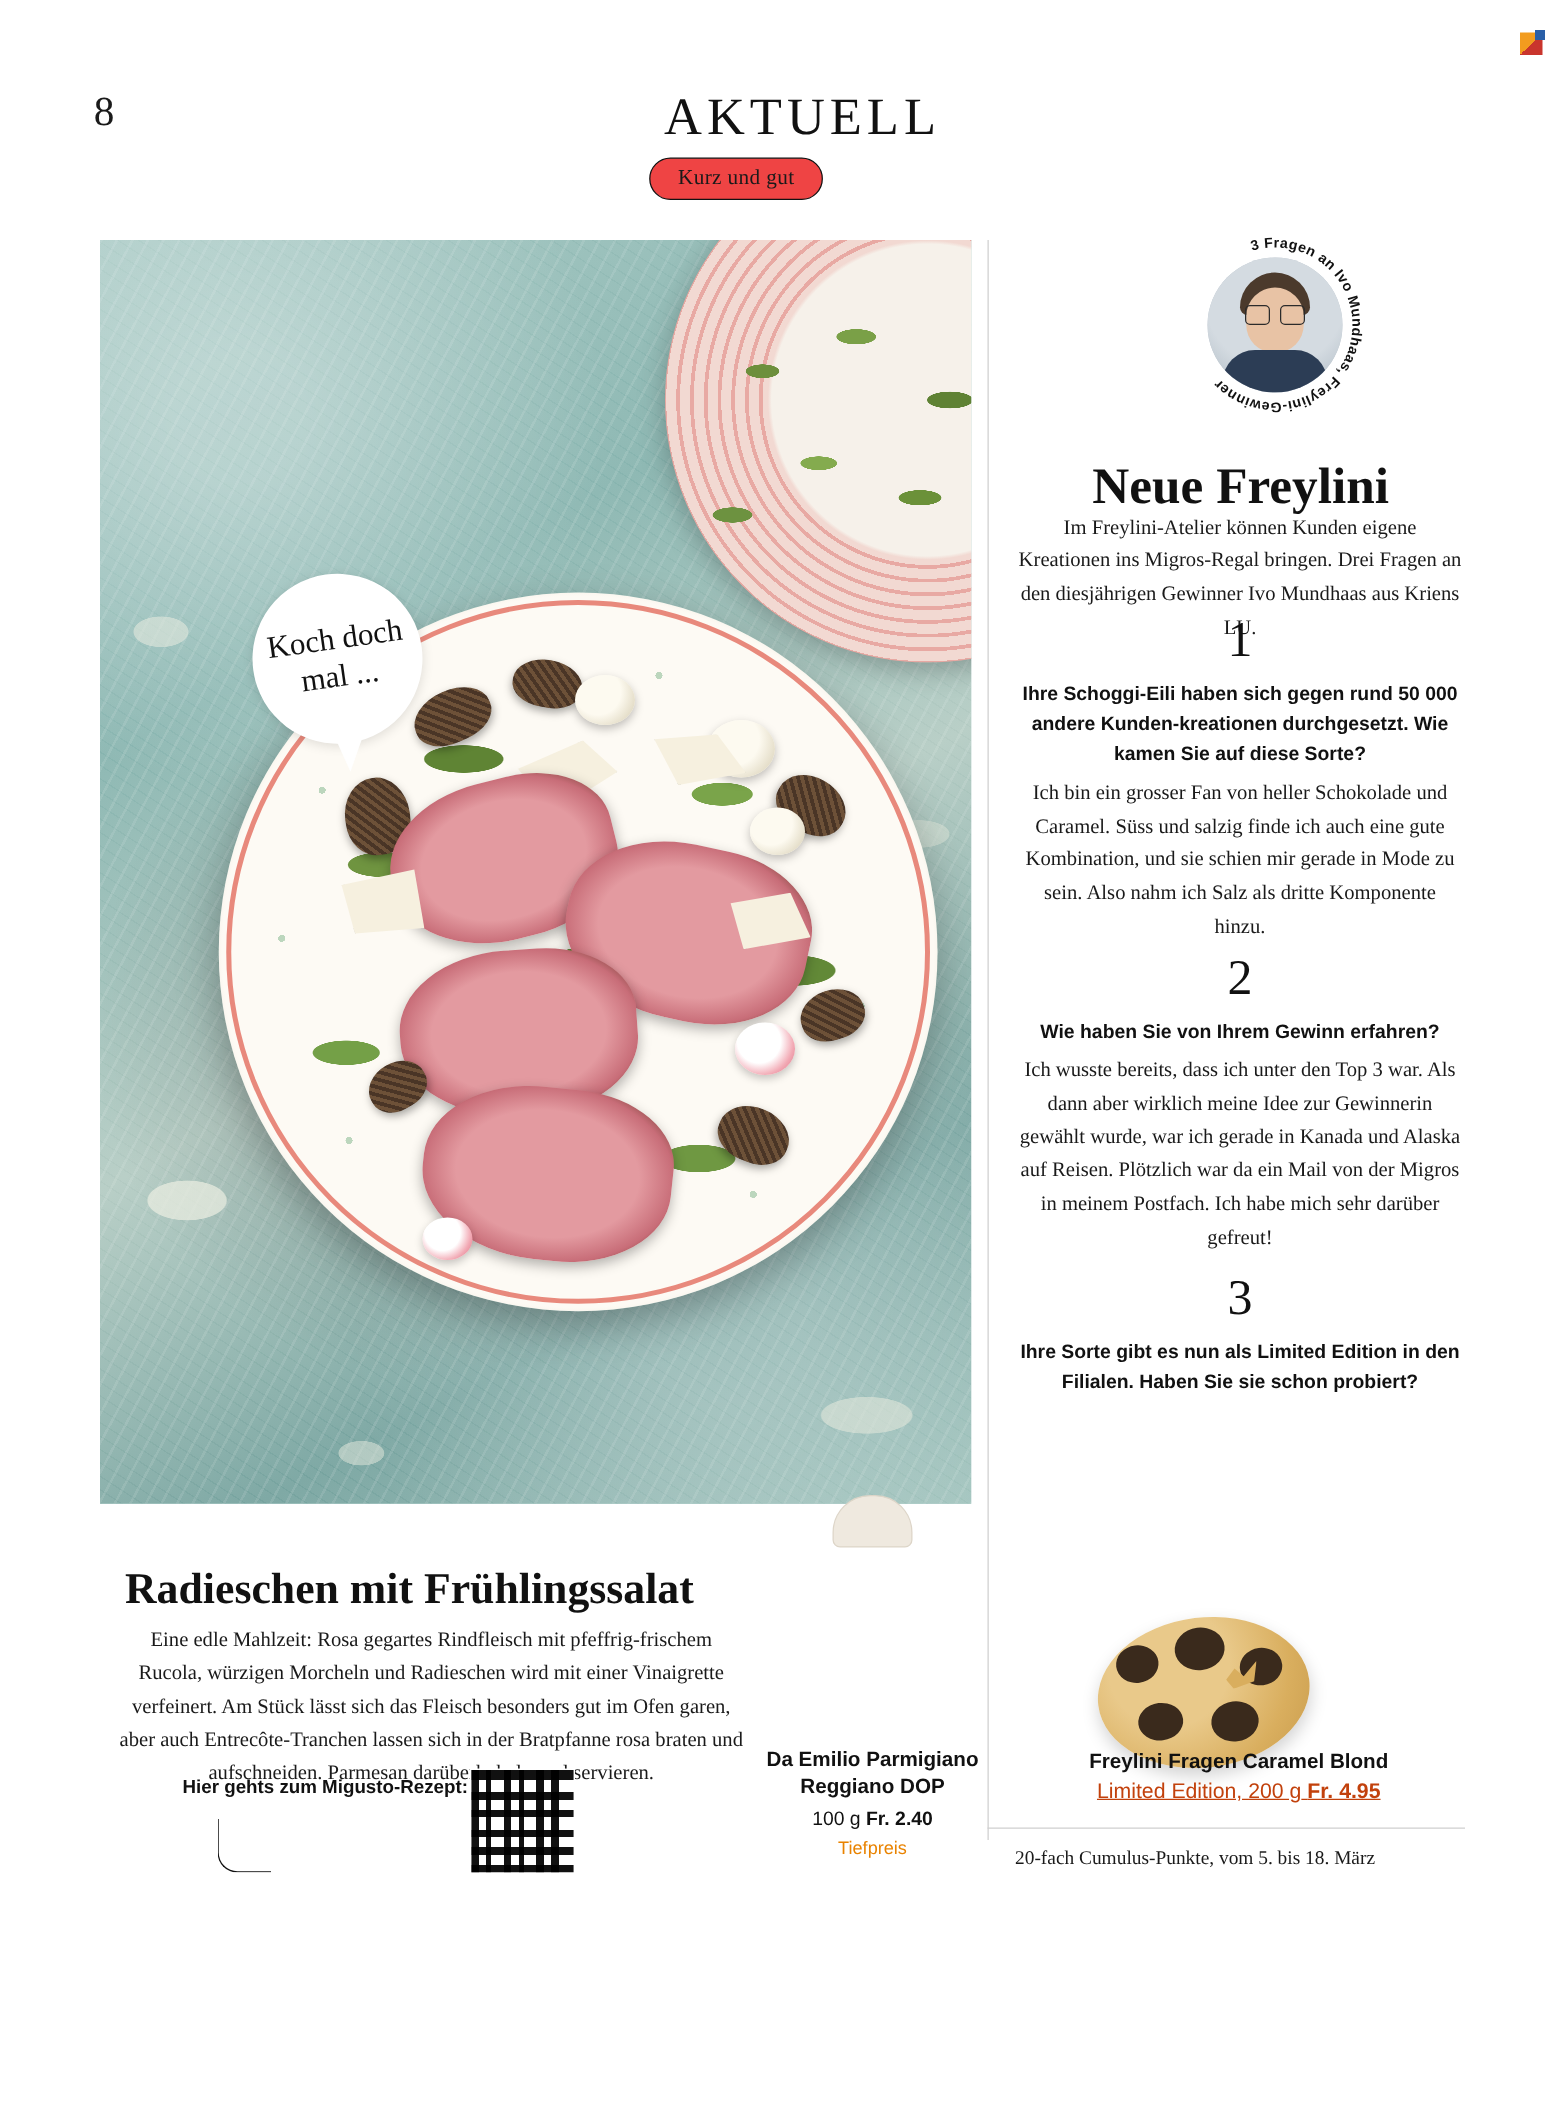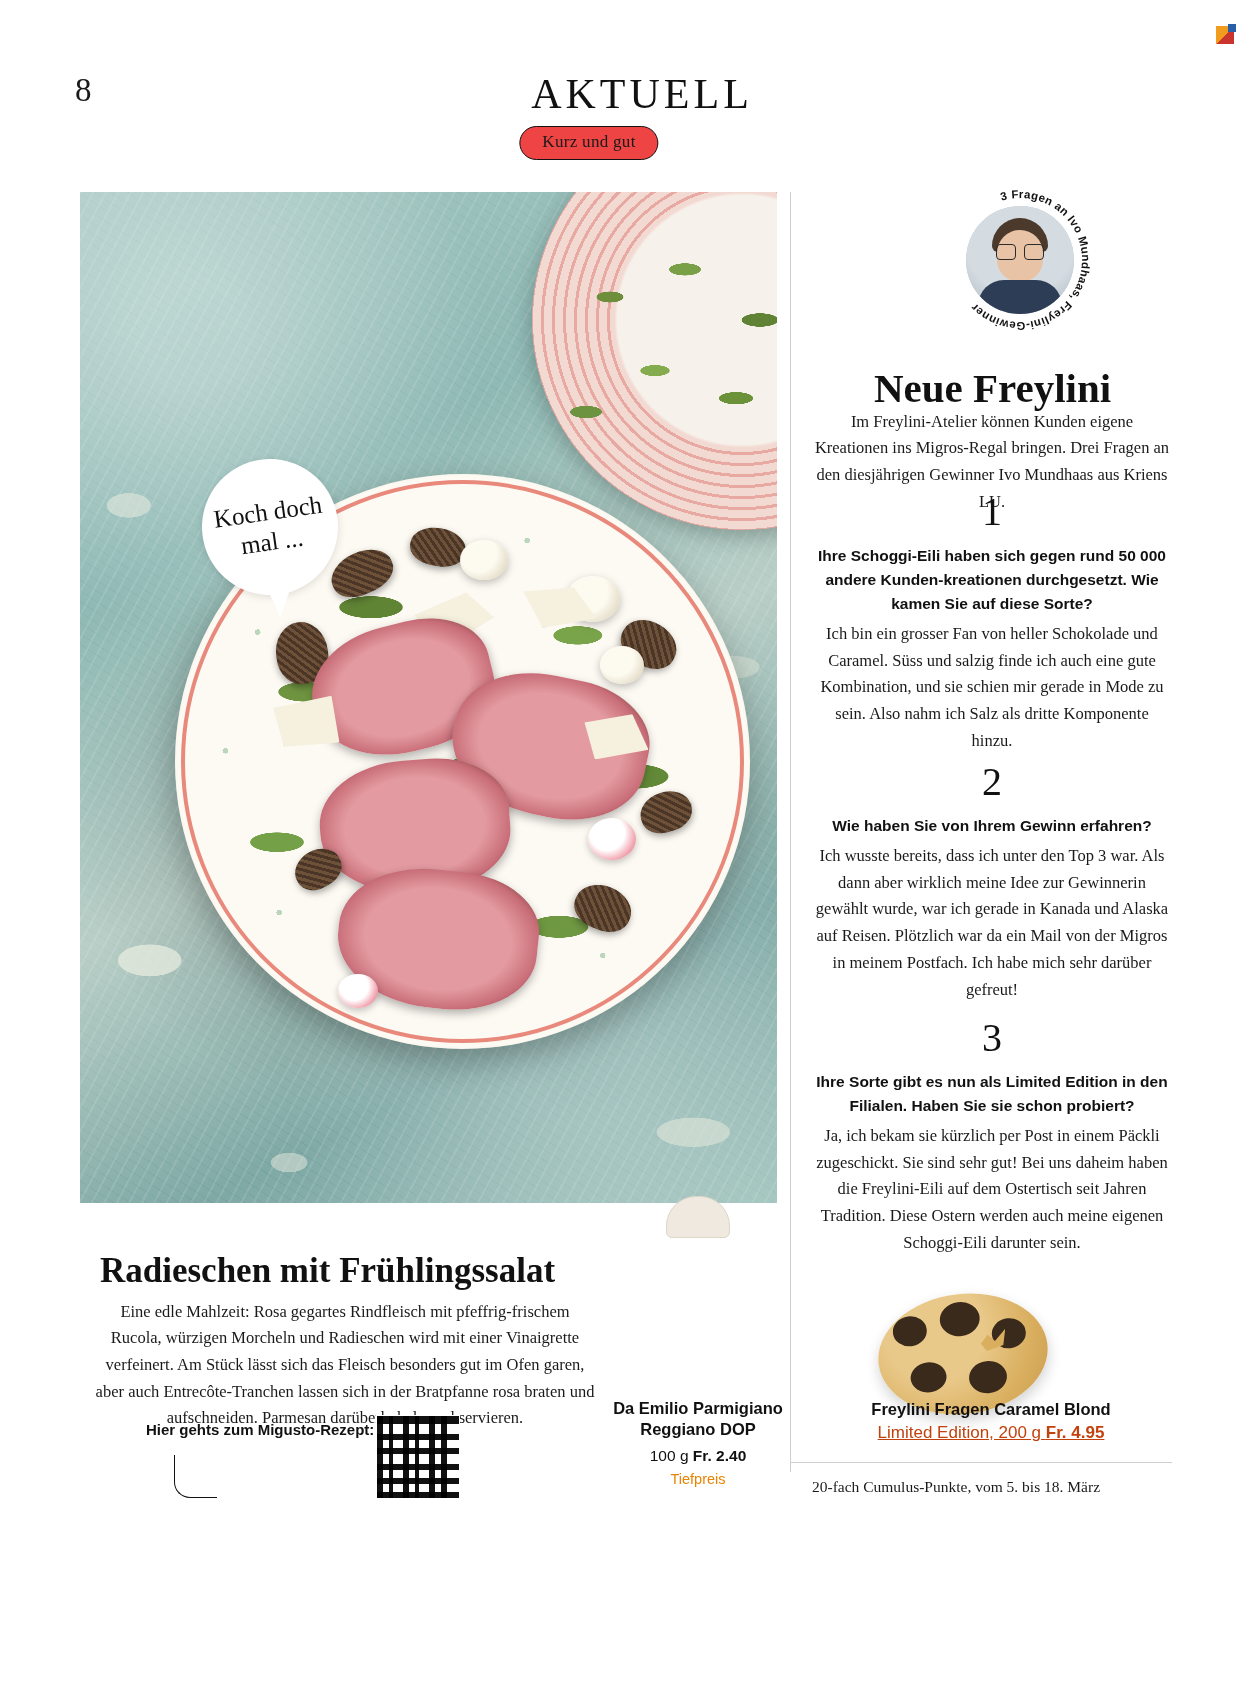--- a/index.html
+++ b/index.html
@@ -707,21 +707,20 @@
 
   <div class="qa" id="qa2">
     <div class="num">2</div>
     <div class="q">Wie haben Sie von Ihrem Gewinn erfahren?</div>
     <div class="a">Ich wusste bereits, dass ich unter den Top 3 war. Als dann aber wirklich meine Idee zur Gewinnerin gewählt wurde, war ich gerade in Kanada und Alaska auf Reisen. Plötzlich war da ein Mail von der Migros in meinem Postfach. Ich habe mich sehr darüber gefreut!</div>
   </div>
 
   <div class="qa" id="qa3">
     <div class="num">3</div>
     <div class="q">Ihre Sorte gibt es nun als Limited Edition in den Filialen. Haben Sie sie schon probiert?</div>
-    <div class="a">Ja, ich bekam sie kürzlich per Post in einem Päckli zugeschickt. Sie sind sehr gut! Bei uns daheim haben die Freylini-Eili auf dem Ostertisch seit Jahren Tradition. Diese Ostern werden auch meine eigenen Schoggi-Eili darunter sein.</div>
   </div>
 
   <div class="egg">
     <div class="dot d1"></div>
     <div class="dot d2"></div>
     <div class="dot d3"></div>
     <div class="dot d4"></div>
     <div class="dot d5"></div>
     <div class="logo"></div>
   </div>

